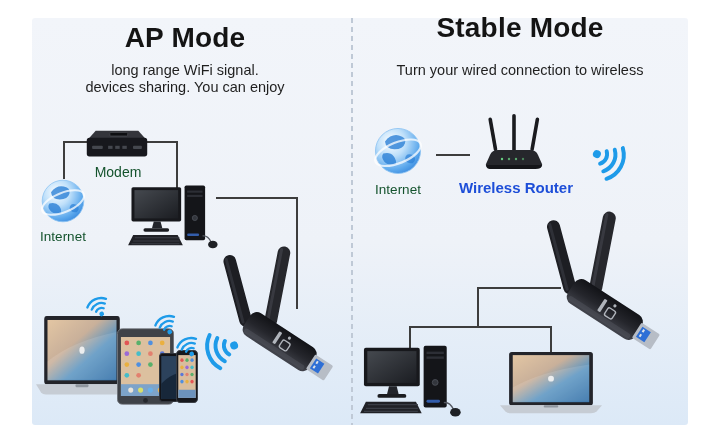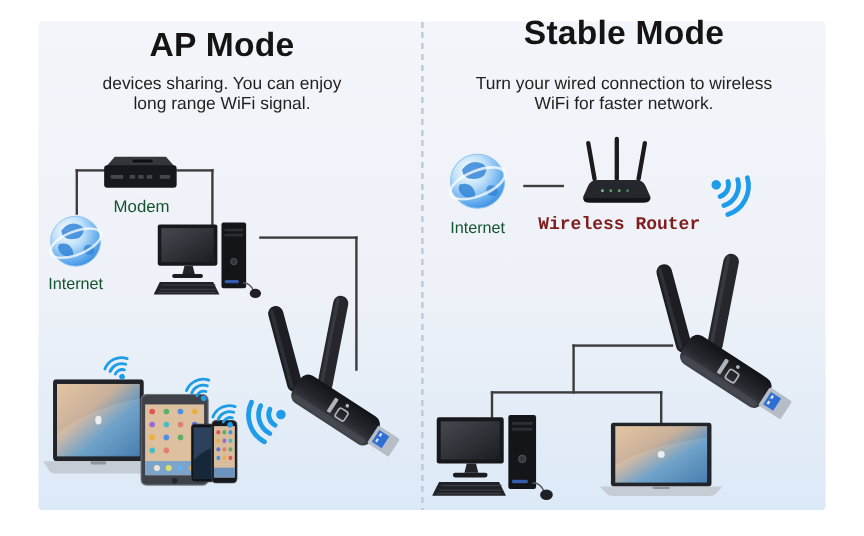--- a/index.html
+++ b/index.html
@@ -5,21 +5,21 @@
   html,body{margin:0;padding:0;}
   body{background:#ffffff;font-family:"Liberation Sans","DejaVu Sans",sans-serif;}
   #stage{position:relative;width:720px;height:447px;background:#ffffff;overflow:hidden;}
   .panel{position:absolute;left:32px;top:18px;width:656px;height:407px;border-radius:3px;
          background:linear-gradient(to bottom,#f2f5fa 0%,#eef2f8 55%,#dce9f7 100%);}
   .divider{position:absolute;left:351px;top:18px;width:2px;height:407px;
            background:repeating-linear-gradient(to bottom,#bfc9d6 0 5px,transparent 5px 9px);}
   .title{position:absolute;font-size:28px;font-weight:700;color:#141414;text-align:center;letter-spacing:.2px;}
   .desc{position:absolute;font-size:14.5px;line-height:16.5px;color:#1f1f1f;text-align:center;}
   .lbl{position:absolute;font-size:13.5px;color:#14532d;text-align:center;}
-  .lbl-bold{position:absolute;font-size:15px;font-weight:700;color:#7f1d1d;text-align:center;font-family:Liberation Mono, monospace;}
+  .lbl-bold{position:absolute;font-size:15px;font-weight:700;color:#1d4ed8;text-align:center;}
   .line{position:absolute;background:#3d3d3d;}
   .abs{position:absolute;}
   .wifi{color:#1e9be9;}
   svg{display:block;overflow:visible;}
 </style>
 </head>
 <body>
 
 <svg width="0" height="0" style="position:absolute">
   <defs>
@@ -185,22 +185,22 @@
   </defs>
 </svg>
 
 <div id="stage">
   <div class="panel"></div>
   <div class="divider"></div>
 
   <div>
     <div class="title" style="left:60px;top:22px;width:250px;">AP Mode</div>
     <div class="desc" style="left:55px;top:62px;width:260px;">
+      <div>long range WiFi signal.</div>
       <div>devices sharing. You can enjoy</div>
-      <div>long range WiFi signal.</div>
     </div>
 
     <div class="line" style="left:63px;top:141px;width:28px;height:2px;"></div>
     <div class="line" style="left:63px;top:141px;width:2px;height:38px;"></div>
     <div class="line" style="left:147px;top:141px;width:31px;height:2px;"></div>
     <div class="line" style="left:176px;top:141px;width:2px;height:48px;"></div>
     <div class="line" style="left:216px;top:197px;width:82px;height:2px;"></div>
     <div class="line" style="left:296px;top:197px;width:2px;height:112px;"></div>
 
     <svg class="abs" style="left:85px;top:126px;" width="64" height="36" viewBox="0 0 72 40">
@@ -245,21 +245,20 @@
       </svg>
     <svg class="abs wifi" style="left:175px;top:333px;transform:rotate(-25deg);" width="26" height="26" viewBox="0 0 40 40">
         <use href="#sym-wifi"></use>
       </svg>
   </div>
 
   <div>
     <div class="title" style="left:395px;top:12px;width:250px;">Stable Mode</div>
     <div class="desc" style="left:385px;top:62px;width:270px;">
       <div>Turn your wired connection to wireless</div>
-      <div>WiFi for faster network.</div>
     </div>
 
     <div class="line" style="left:436px;top:154px;width:34px;height:2px;"></div>
     <div class="line" style="left:477px;top:287px;width:84px;height:2px;"></div>
     <div class="line" style="left:477px;top:287px;width:2px;height:41px;"></div>
     <div class="line" style="left:409px;top:326px;width:143px;height:2px;"></div>
     <div class="line" style="left:409px;top:326px;width:2px;height:30px;"></div>
     <div class="line" style="left:550px;top:326px;width:2px;height:34px;"></div>
 
     <svg class="abs" style="left:372px;top:125px;" width="52" height="52" viewBox="0 0 60 60">

